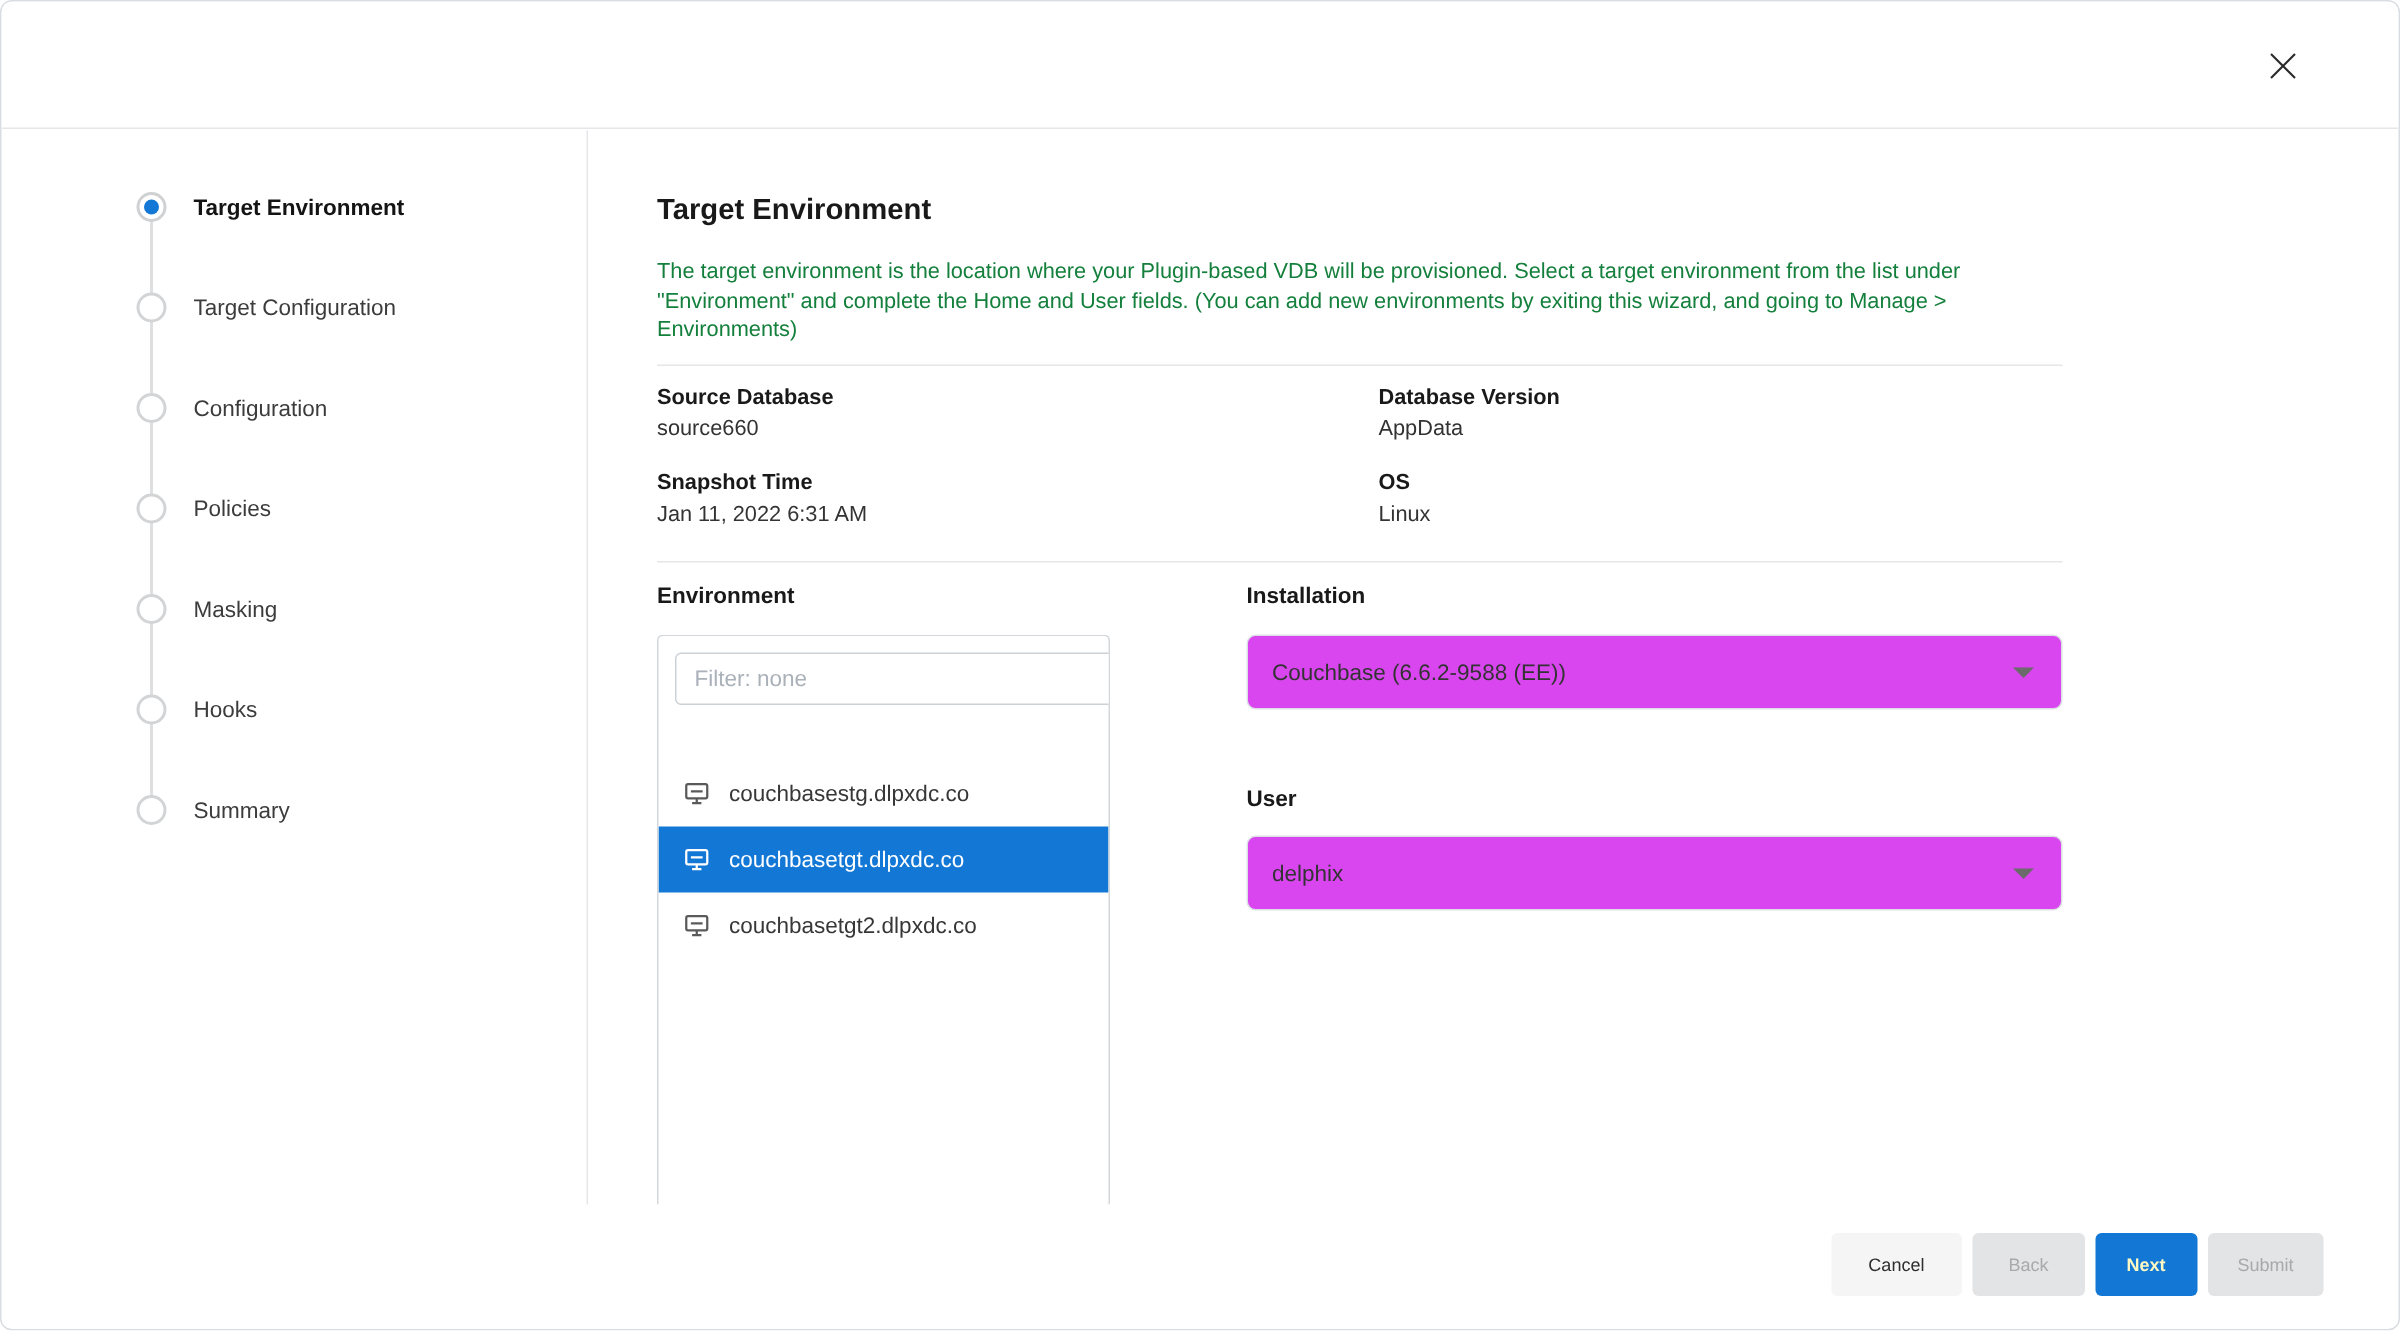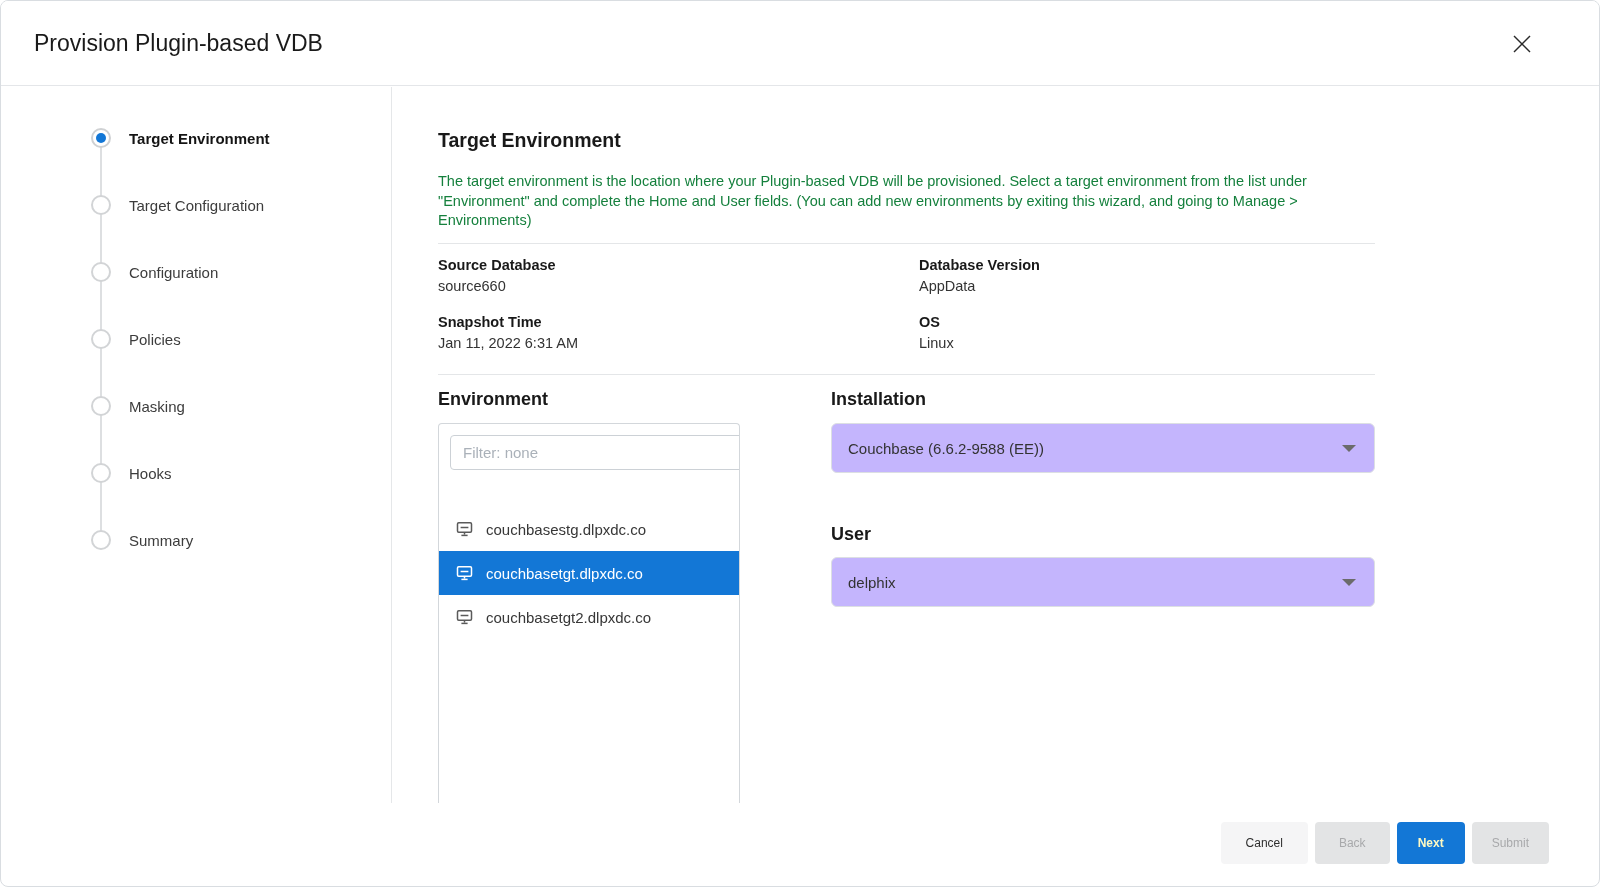--- a/index.html
+++ b/index.html
@@ -39,21 +39,21 @@
   .main-heading{ position:absolute; left:437px; top:128px; font-size:19.5px;
         font-weight:bold; color:#191919; }
   .main-desc{ position:absolute; left:437px; top:171px; width:912px;
         font-size:14.5px; line-height:19.5px; color:#15803d; }
   .divider{ position:absolute; left:437px; width:937px; height:1px; background:#e4e6e8; }
   .divider.d1{ top:242px; } .divider.d2{ top:373px; }
 
   .info-label{ position:absolute; font-size:14.5px; font-weight:bold; color:#191919; }
   .info-value{ position:absolute; font-size:14.5px; color:#333; }
 
-  .field-label{ position:absolute; font-size:18px; font-weight:bold; color:#191919; }
+  .field-label{ position:absolute; font-size:15px; font-weight:bold; color:#191919; }
 
   
   .env-box{ position:absolute; left:437px; top:422px; width:302px; height:380px;
         border:1px solid #d3d7db; border-radius:4px 4px 0 0; border-bottom:none;
         background:#fff; overflow:hidden; }
   .filter-wrap{ position:absolute; left:11px; top:11px; width:342px; height:35px;
         border:1px solid #ccd1d6; border-radius:4px; background:#fff;
         display:flex; align-items:center; }
   .filter-input{ flex:1; border:none; outline:none; font-size:15px; color:#333;
         padding:0 0 0 12px; background:transparent; font-family:inherit; }
@@ -62,21 +62,21 @@
 
   .env-rows{ position:absolute; left:0; right:0; top:83px; }
   .env-row{ height:44px; display:flex; align-items:center; padding-left:17px;
         font-size:15px; color:#373737; cursor:pointer; }
   .env-row .row-icon{ display:flex; margin-right:13px; color:#5a5a5a; }
   .env-row.selected{ background:#1377d6; color:#fff; }
   .env-row.selected .row-icon{ color:#fff; }
 
   
   .dropdown{ position:absolute; left:830px; width:544px; height:50px;
-        border:1px solid #dcdfe3; border-radius:6px; background:#c4b5fd;
+        border:1px solid #dcdfe3; border-radius:6px; background:#d946ef;
         display:flex; align-items:center; cursor:pointer; }
   .dropdown.dd1{ top:422px; } .dropdown.dd2{ top:556px; }
   .dd-value{ font-size:15px; color:#333; padding-left:16px; }
   .dd-caret{ position:absolute; right:18px; top:50%; margin-top:-3px;
         width:0; height:0; border-left:7px solid transparent;
         border-right:7px solid transparent; border-top:7px solid #6b6b6b; }
 
   
   .footer{ position:absolute; right:50px; top:821px; display:flex; gap:7px; }
   .btn{ height:42px; border:none; border-radius:4px; font-size:12px; font-weight:500;
@@ -85,21 +85,20 @@
   .btn-back{ background:#e3e4e5; color:#a8a9ab; padding:0 24px; cursor:default; }
   .btn-next{ background:#1377d6; color:#fef9c3; font-weight:700; padding:0 21px; }
   .btn-submit{ background:#e3e4e5; color:#a8a9ab; padding:0 20px; cursor:default; }
 </style>
 </head>
 <body>
 
 <div class="dialog">
 
   <div class="hdr">
-    <div class="hdr-title">Provision Plugin-based VDB</div>
     <button class="close-btn">
       <span>
         <svg width="26" height="26" viewBox="0 0 26 26">
           <line x1="5" y1="5" x2="21" y2="21" stroke="#2a2a2a" stroke-width="1.4"></line>
           <line x1="21" y1="5" x2="5" y2="21" stroke="#2a2a2a" stroke-width="1.4"></line>
         </svg>
       </span>
     </button>
   </div>
 

